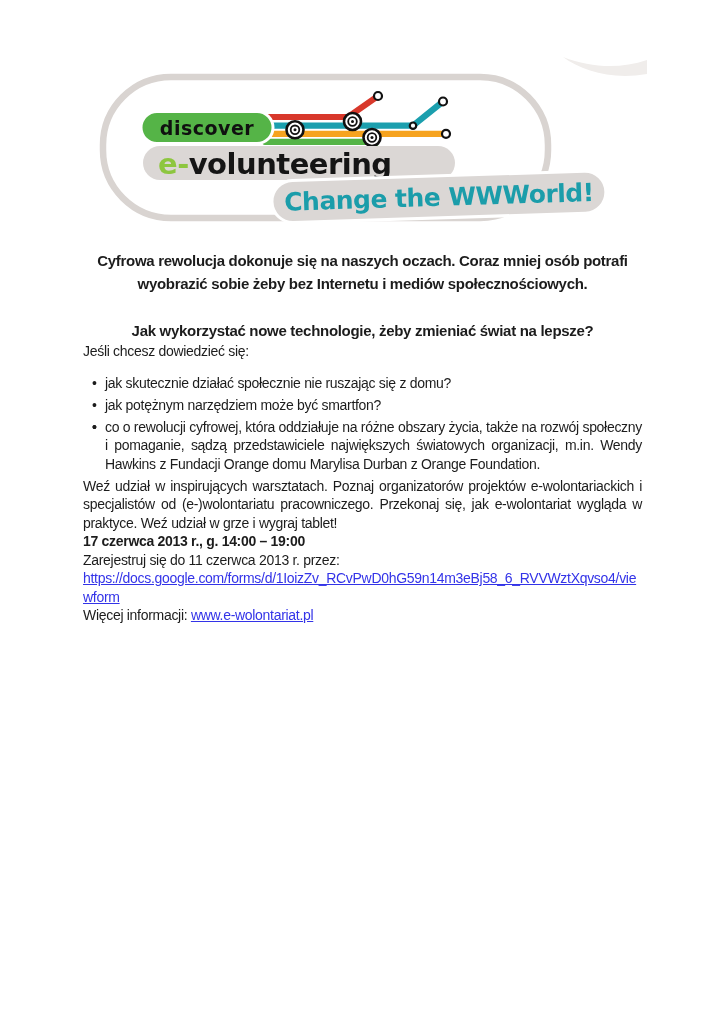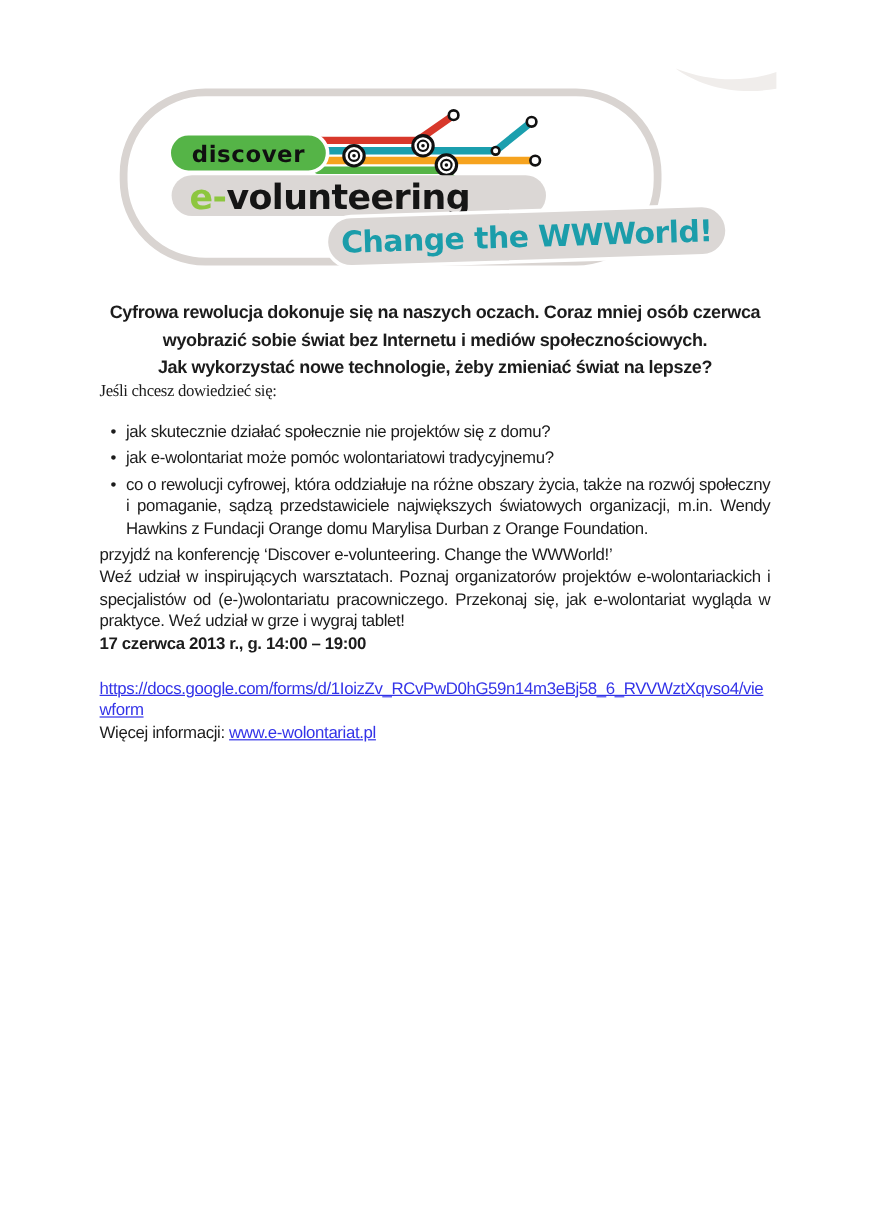--- a/index.html
+++ b/index.html
@@ -7,22 +7,22 @@
     position:relative; width:725px; height:800px; background:#ffffff;
     font-family:"Liberation Sans", sans-serif; color:#1c1c1c; overflow:hidden;
   }
   .logo-svg { position:absolute; left:0; top:0; }
   .logo-svg text { font-family:"DejaVu Sans", sans-serif; font-weight:bold; }
 
   .content { position:absolute; left:83px; top:249px; width:559px;
     font-size:14px; line-height:18.5px; letter-spacing:-0.3px; }
   .content p { margin:0; }
   .headline { font-weight:bold; text-align:center; font-size:15px; line-height:23px; }
-  .headline.l2 { margin-top:0; }
-  .intro { margin-top:44px;font-family:Liberation Serif, serif; }
+  .headline.l2 { margin-top:24px; }
+  .intro { margin-top:44px; }
   ul.bullets { list-style:none; margin:13px 0 0 0; padding:0; }
   ul.bullets li { position:relative; padding-left:22px; margin-bottom:3.5px; text-align:justify; }
   ul.bullets .dot { position:absolute; left:9px; top:0; }
   ul.bullets .dot::before { content:"\2022"; }
   .conference { margin-top:8px; }
   .workshops { margin-top:14px; text-align:justify; }
   .datetime { margin-top:21px;font-weight:bold; }
   .venue { margin-top:12px; }
   .register { margin-top:17px; }
   .moreinfo { margin-top:19px; }
@@ -82,40 +82,40 @@
     <rect x="143" y="146" width="312" height="34" rx="17" fill="#dbd7d5"></rect>
     <text x="158" y="174" font-size="29" letter-spacing="-0.5"><tspan fill="#8dc63f">e-</tspan><tspan fill="#151515">volunteering</tspan></text>
 
     <g transform="rotate(-1.8 275 202)">
       <rect x="272" y="181" width="334" height="42" rx="21" fill="#dbd7d5" stroke="#ffffff" stroke-width="3"></rect>
       <text x="439" y="211" text-anchor="middle" font-size="25" letter-spacing="-0.5" fill="#1b9daa">Change the WWWorld!</text>
     </g>
   </svg>
 
   <div class="content">
-    <p class="headline">Cyfrowa rewolucja dokonuje się na naszych oczach. Coraz mniej osób czerwca wyobrazić sobie świat bez Internetu i mediów społecznościowych.</p>
+    <p class="headline">Cyfrowa rewolucja dokonuje się na naszych oczach. Coraz mniej osób potrafi wyobrazić sobie żeby bez Internetu i mediów społecznościowych.</p>
     <p class="headline l2">Jak wykorzystać nowe technologie, żeby zmieniać świat na lepsze?</p>
 
     <p class="intro">Jeśli chcesz dowiedzieć się:</p>
 
     <ul class="bullets">
-      <li><span class="dot"></span><span>jak skutecznie działać społecznie nie projektów się z domu?</span></li>
-      <li><span class="dot"></span><span>jak e-wolontariat może pomóc wolontariatowi tradycyjnemu?</span></li>
+      <li><span class="dot"></span><span>jak skutecznie działać społecznie nie ruszając się z domu?</span></li>
+      <li><span class="dot"></span><span>jak potężnym narzędziem może być smartfon?</span></li>
+      <li><span class="dot"></span></li>
       <li><span class="dot"></span><span>co o rewolucji cyfrowej, która oddziałuje na różne obszary życia, także na rozwój społeczny i pomaganie, sądzą przedstawiciele największych światowych organizacji, m.in. Wendy Hawkins z Fundacji Orange domu Marylisa Durban z Orange Foundation.</span></li>
     </ul>
 
-    <p class="conference">przyjdź na konferencję ‘Discover e-volunteering. Change the WWWorld!’</p>
 
     <p class="workshops">Weź udział w inspirujących warsztatach. Poznaj organizatorów projektów e-wolontariackich i specjalistów od (e-)wolontariatu pracowniczego. Przekonaj się, jak e-wolontariat wygląda w praktyce. Weź udział w grze i wygraj tablet!</p>
 
     <p class="datetime">17 czerwca 2013 r., g. 14:00 – 19:00</p>
 
 
     <p class="register">
-      <br>
+      <span>Zarejestruj się do 11 czerwca 2013 r. przez:</span><br>
       <a class="link">https://docs.google.com/forms/d/1IoizZv_RCvPwD0hG59n14m3eBj58_6_RVVWztXqvso4/viewform</a>
     </p>
 
     <p class="moreinfo">
       <span>Więcej informacji: </span><a class="link">www.e-wolontariat.pl</a>
     </p>
   </div>
 
 </div>
 

